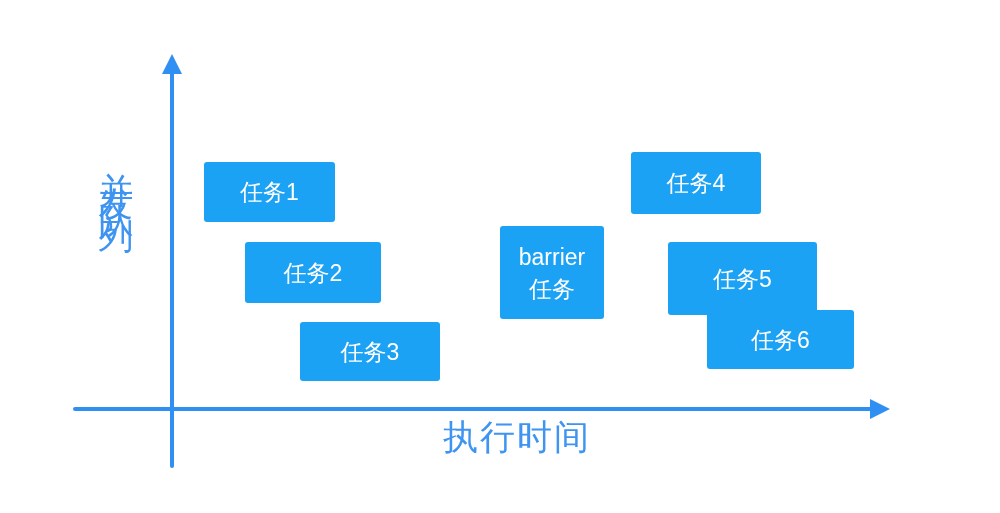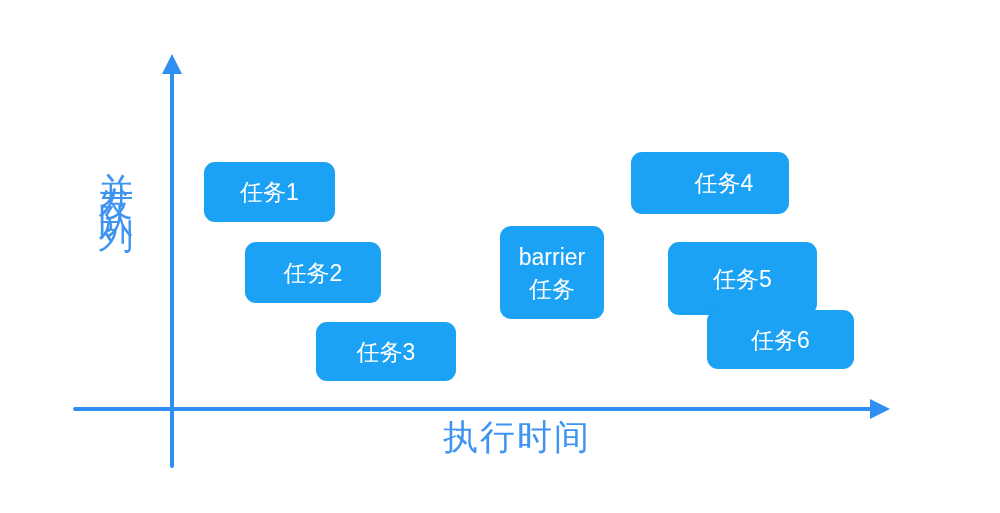--- a/index.html
+++ b/index.html
@@ -75,37 +75,37 @@
     font-size: 35px;
     letter-spacing: 2px;
     color: var(--axis-label, #3e94f0);
     font-weight: 400;
   }
 
   
   .block {
     position: absolute;
     background: var(--block-fill, #1ba2f4);
-    border-radius: 11px;
+    border-radius: 3px;
     display: flex;
     align-items: center;
     justify-content: center;
   }
   .block-label {
     color: var(--block-text, #ffffff);
     font-size: 23px;
     line-height: 32px;
     text-align: center;
     white-space: pre-line;
   }
   .block-1 { left: 204px; top: 162px; width: 131px; height: 60px; }
   .block-2 { left: 245px; top: 242px; width: 136px; height: 61px; }
-  .block-3 { left: 316px; top: 322px; width: 140px; height: 59px; }
+  .block-3 { left: 300px; top: 322px; width: 140px; height: 59px; }
   .block-barrier { left: 500px; top: 226px; width: 104px; height: 93px; }
-  .block-4 { left: 631px; top: 152px; width: 130px; height: 62px; padding-left: 28px; }
+  .block-4 { left: 631px; top: 152px; width: 130px; height: 62px; }
   .block-5 { left: 668px; top: 242px; width: 149px; height: 73px; }
   .block-6 { left: 707px; top: 310px; width: 147px; height: 59px; }
 </style>
 </head>
 <body>
 
 <div class="canvas">
 
   <div class="y-axis-line"></div>
   <div class="y-axis-arrow"></div>

